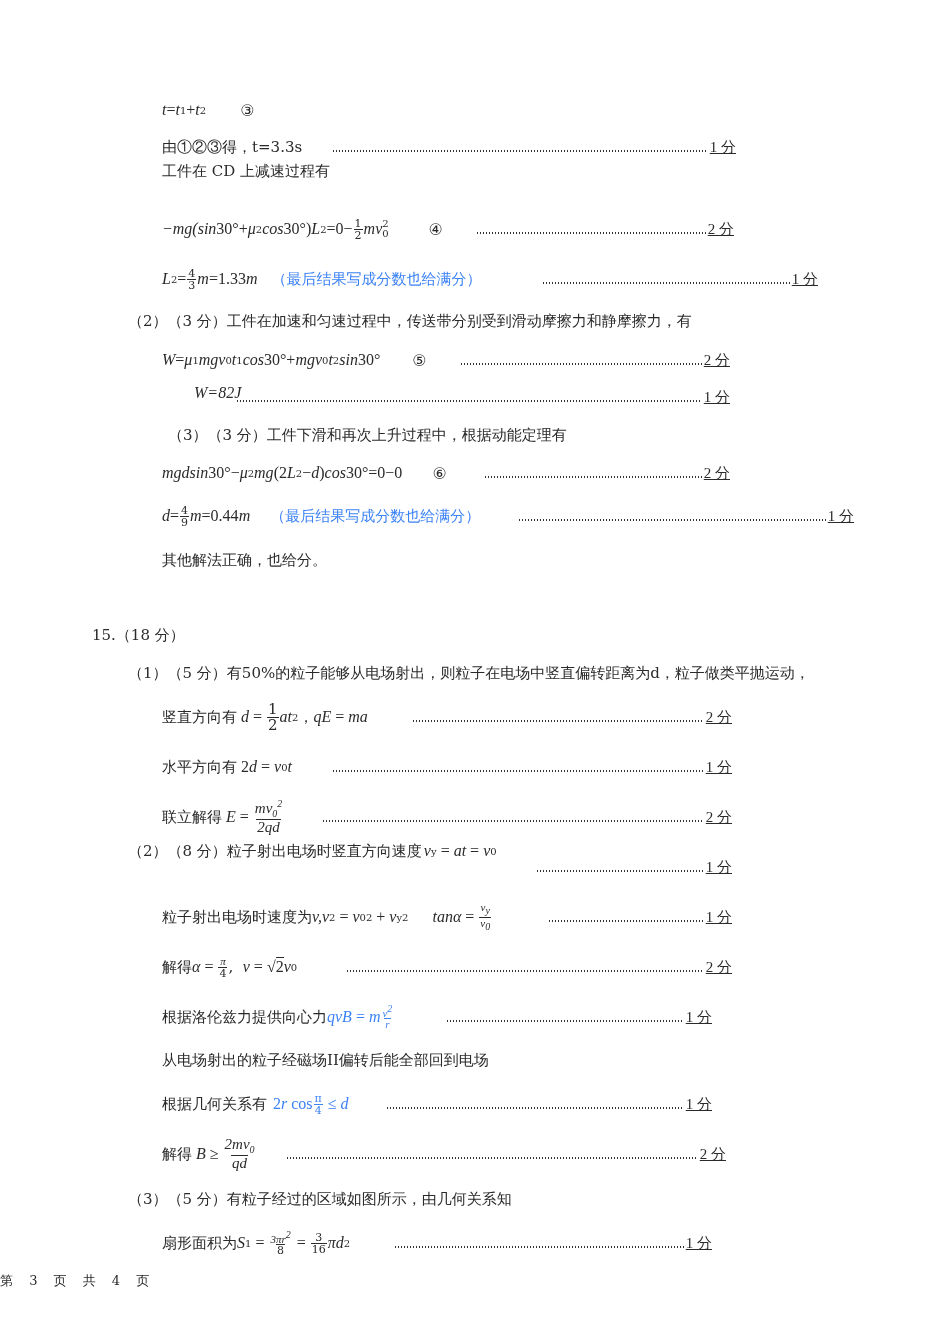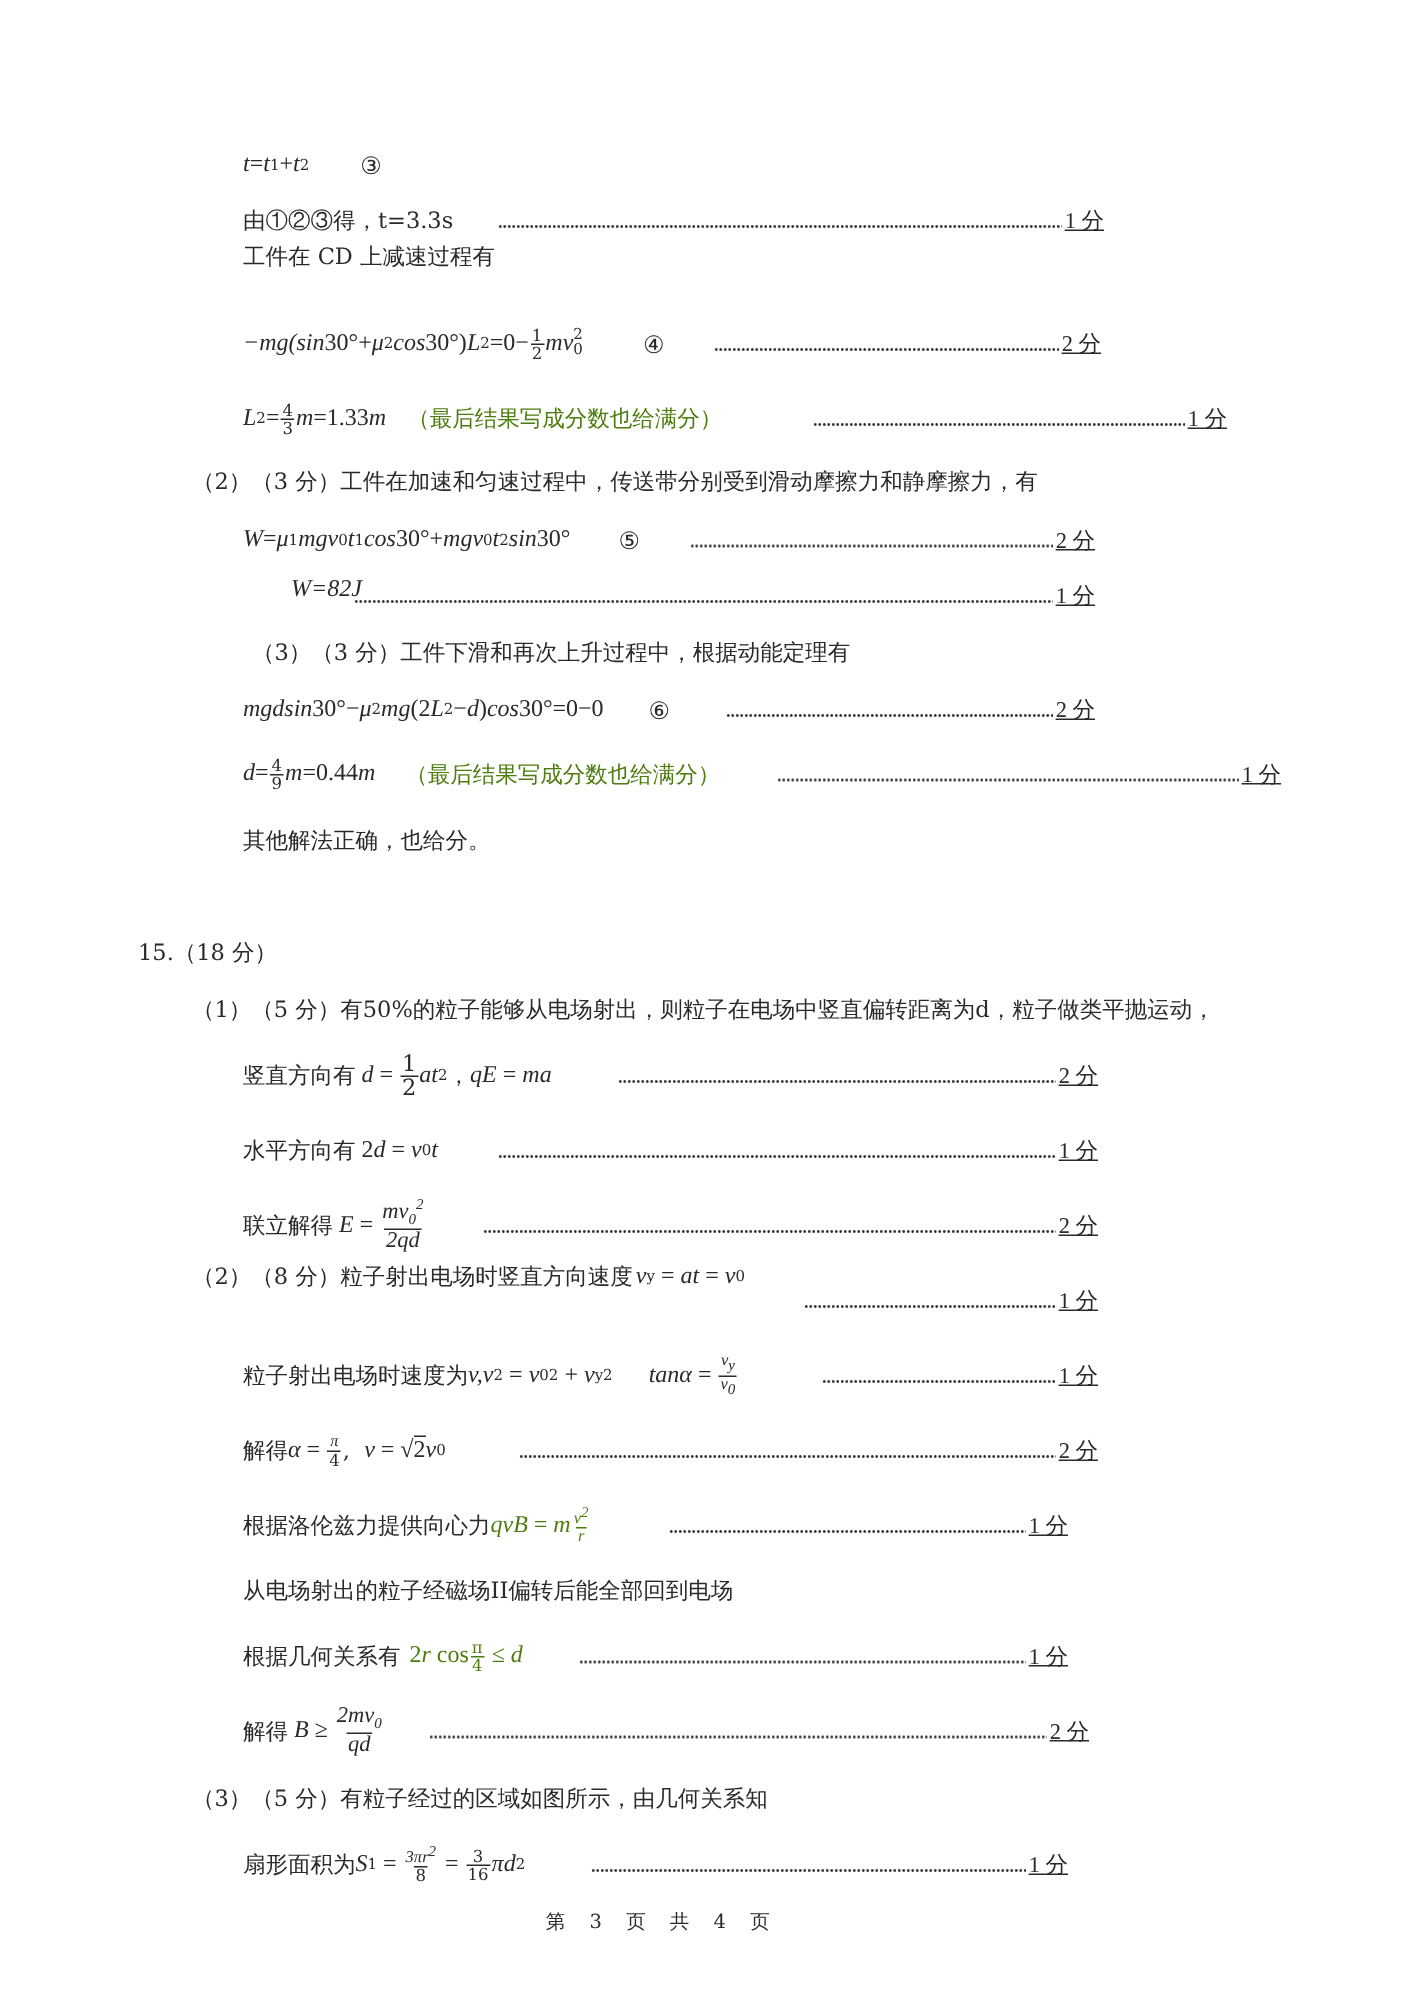--- a/index.html
+++ b/index.html
@@ -4,37 +4,37 @@
 <style>
   html, body { margin: 0; padding: 0; background: #ffffff; }
   body {
     width: 950px; height: 1344px; position: relative; overflow: hidden;
     font-family: "DejaVu Serif", "Liberation Serif", serif;
     color: #2a2a2a; font-size: 15px;
   }
   .line { position: absolute; white-space: nowrap; display: flex; align-items: center; height: 30px; }
   .math { font-family: "Liberation Serif", "DejaVu Serif", serif; font-style: italic; font-size: 16px; }
   .upright { font-style: normal; }
-  .red { color: #4d7c0f; }
+  .red { color: #3b82f6; }
   .dots {
     position: absolute; height: 30px; display: flex; align-items: center; text-decoration: underline;
   }
   .dots .fill {
     flex: 1; height: 2px; margin-top: 8px;
     background-image: radial-gradient(circle, #333 0.8px, transparent 1px);
     background-size: 3px 2px; background-repeat: repeat-x;
   }
   .dots .score { font-family: "Liberation Serif", serif; font-size: 15px; margin-left: 2px; }
   .circ { font-family: "DejaVu Sans", sans-serif; font-size: 16px; }
   .frac { display: inline-flex; flex-direction: column; align-items: center; vertical-align: middle; line-height: 1; margin: 0 1px; }
   .frac .n { font-size: 11px; padding: 0 1px; }
   .frac .d { font-size: 11px; border-top: 1px solid currentColor; padding: 0 1px; }
   .frac.big .n, .frac.big .d { font-size: 15px; }
   sub, sup { font-size: 10px; }
-  .footer { position: absolute; left: 0; width: 883px; top: 1272px; text-align: center; font-size: 13px; letter-spacing: 6px; }
+  .footer { position: absolute; left: 0; width: 883px; top: 1272px; font-size: 13px; letter-spacing: 6px; }
 </style>
 </head>
 <body>
 
 <div class="line" style="left:162px;top:95px;">
   <span class="math">t</span>
     <span class="math upright">=</span>
     <span class="math">t</span>
     <sub>1</sub>
     <span class="math upright">+</span>

